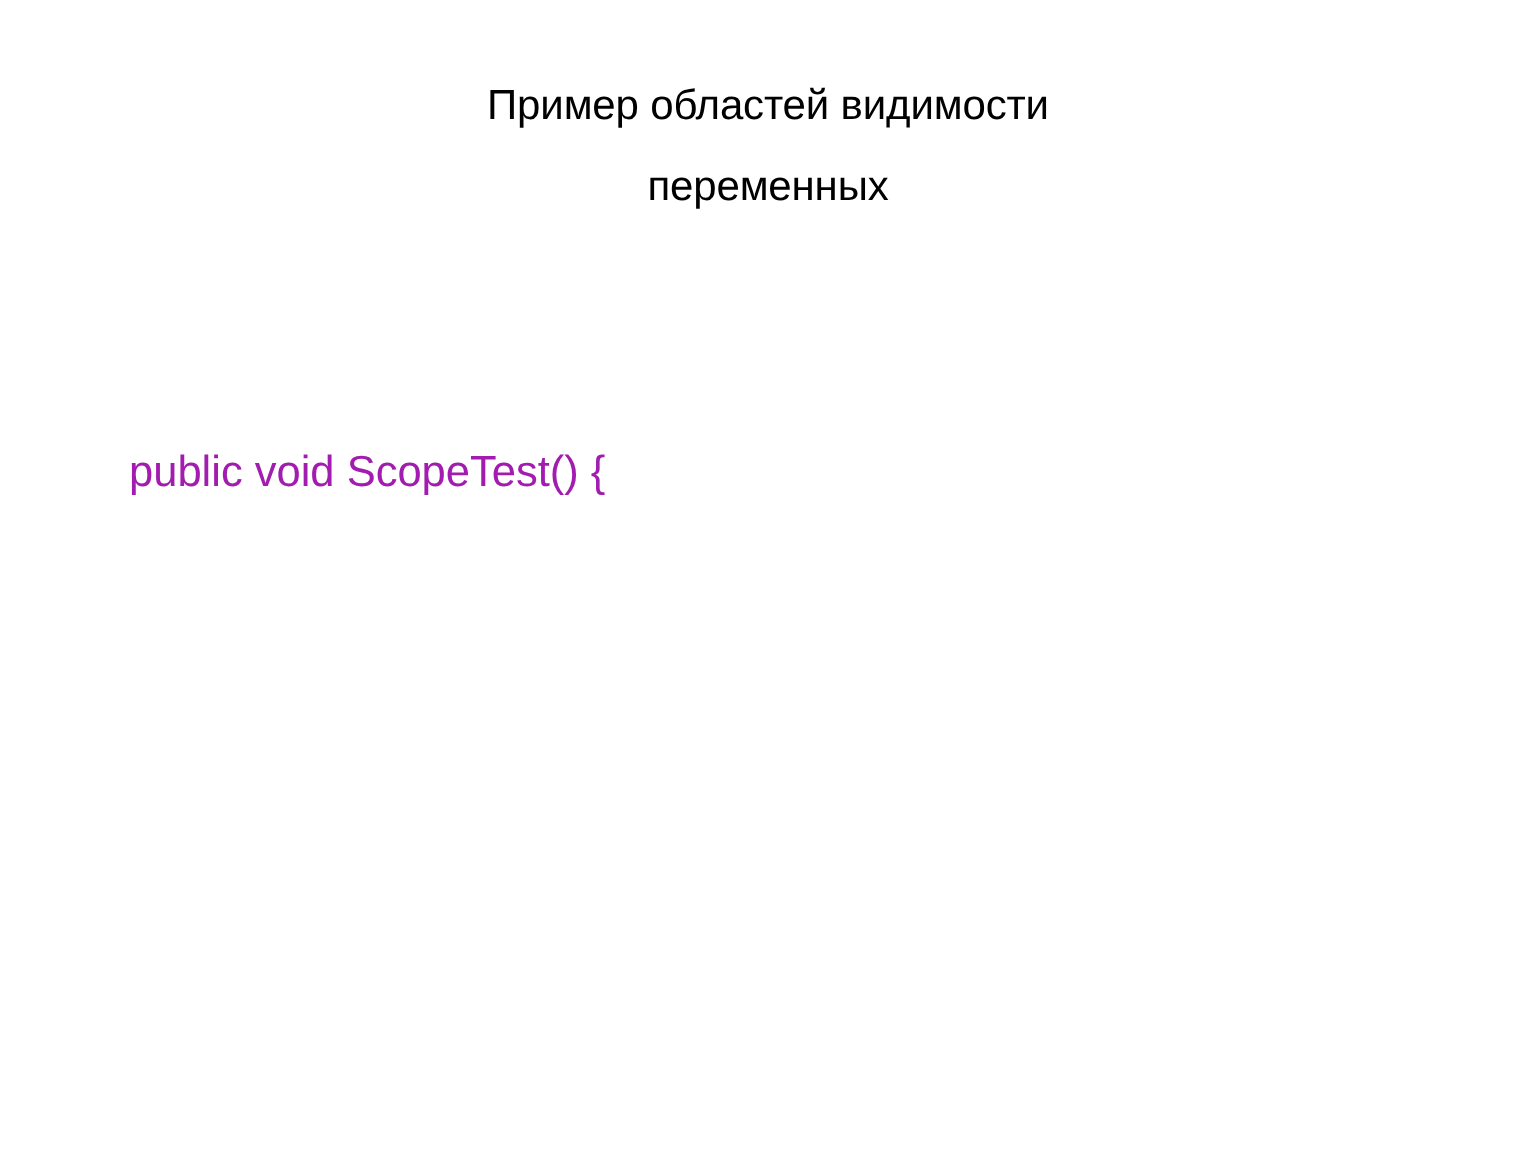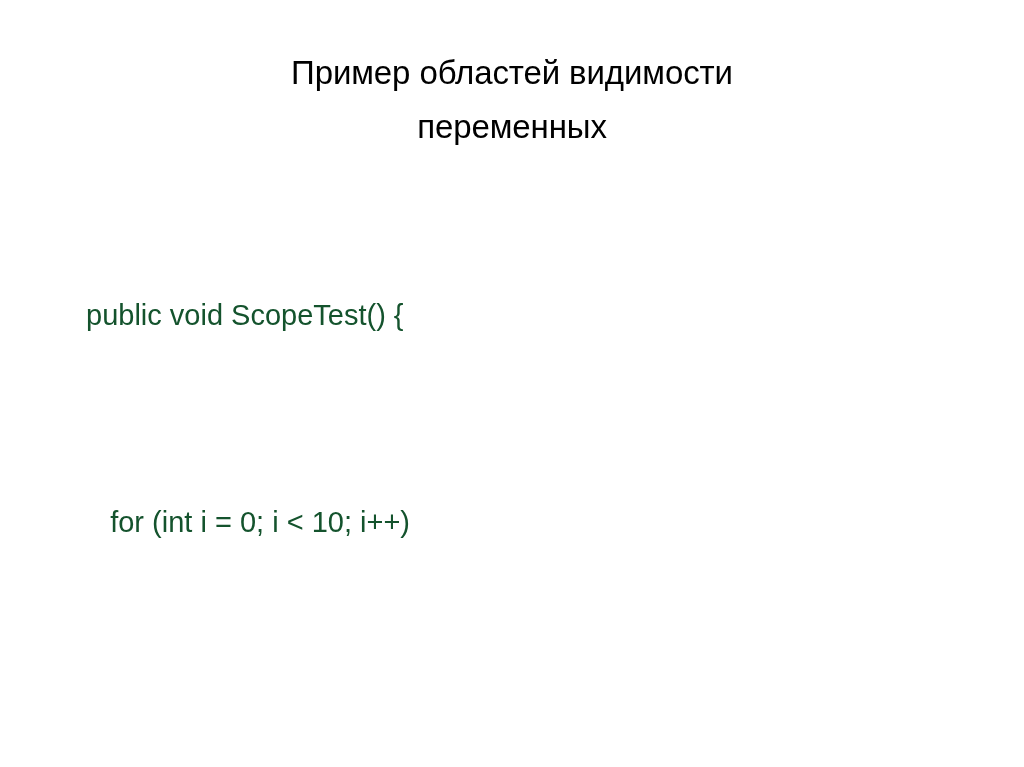--- a/index.html
+++ b/index.html
@@ -25,21 +25,21 @@
 
   
   .slide-title {
     position: absolute;
     left: 64px;
     top: 24px;
     width: 896px;
     text-align: center;
     color: #000000;
     font-family: "Liberation Sans", sans-serif;
-    font-size: 33px;
+    font-size: 28px;
     font-weight: 400;
     line-height: 54px;
     letter-spacing: -0.1px;
     white-space: pre-wrap;
   }
 
   
   .code-block {
     position: absolute;
     left: 86px;
@@ -52,42 +52,41 @@
     color: #2222cc;
   }
 
   .code-line {
     display: block;
     white-space: pre;
     height: 41.5px;
   }
 
   .tok-code {
-    color: #14532d;
+    color: #a21caf;
   }
   .tok-comment {
     color: #00c400;
   }
 
   
 </style>
 </head>
 <body>
 
 <div class="slide">
 
   <h1 class="slide-title">Пример областей видимости
 переменных</h1>
 
   <div class="code-block">
     
     <div class="code-line"><span class="tok-code">public void ScopeTest() {</span><span class="tok-comment"></span></div>
     
     
-    <div class="code-line"><span class="tok-code">   for (int i = 0; i &lt; 10; i++)</span><span class="tok-comment"></span></div>
     
     
     
     
     
     
     
     
     
     

